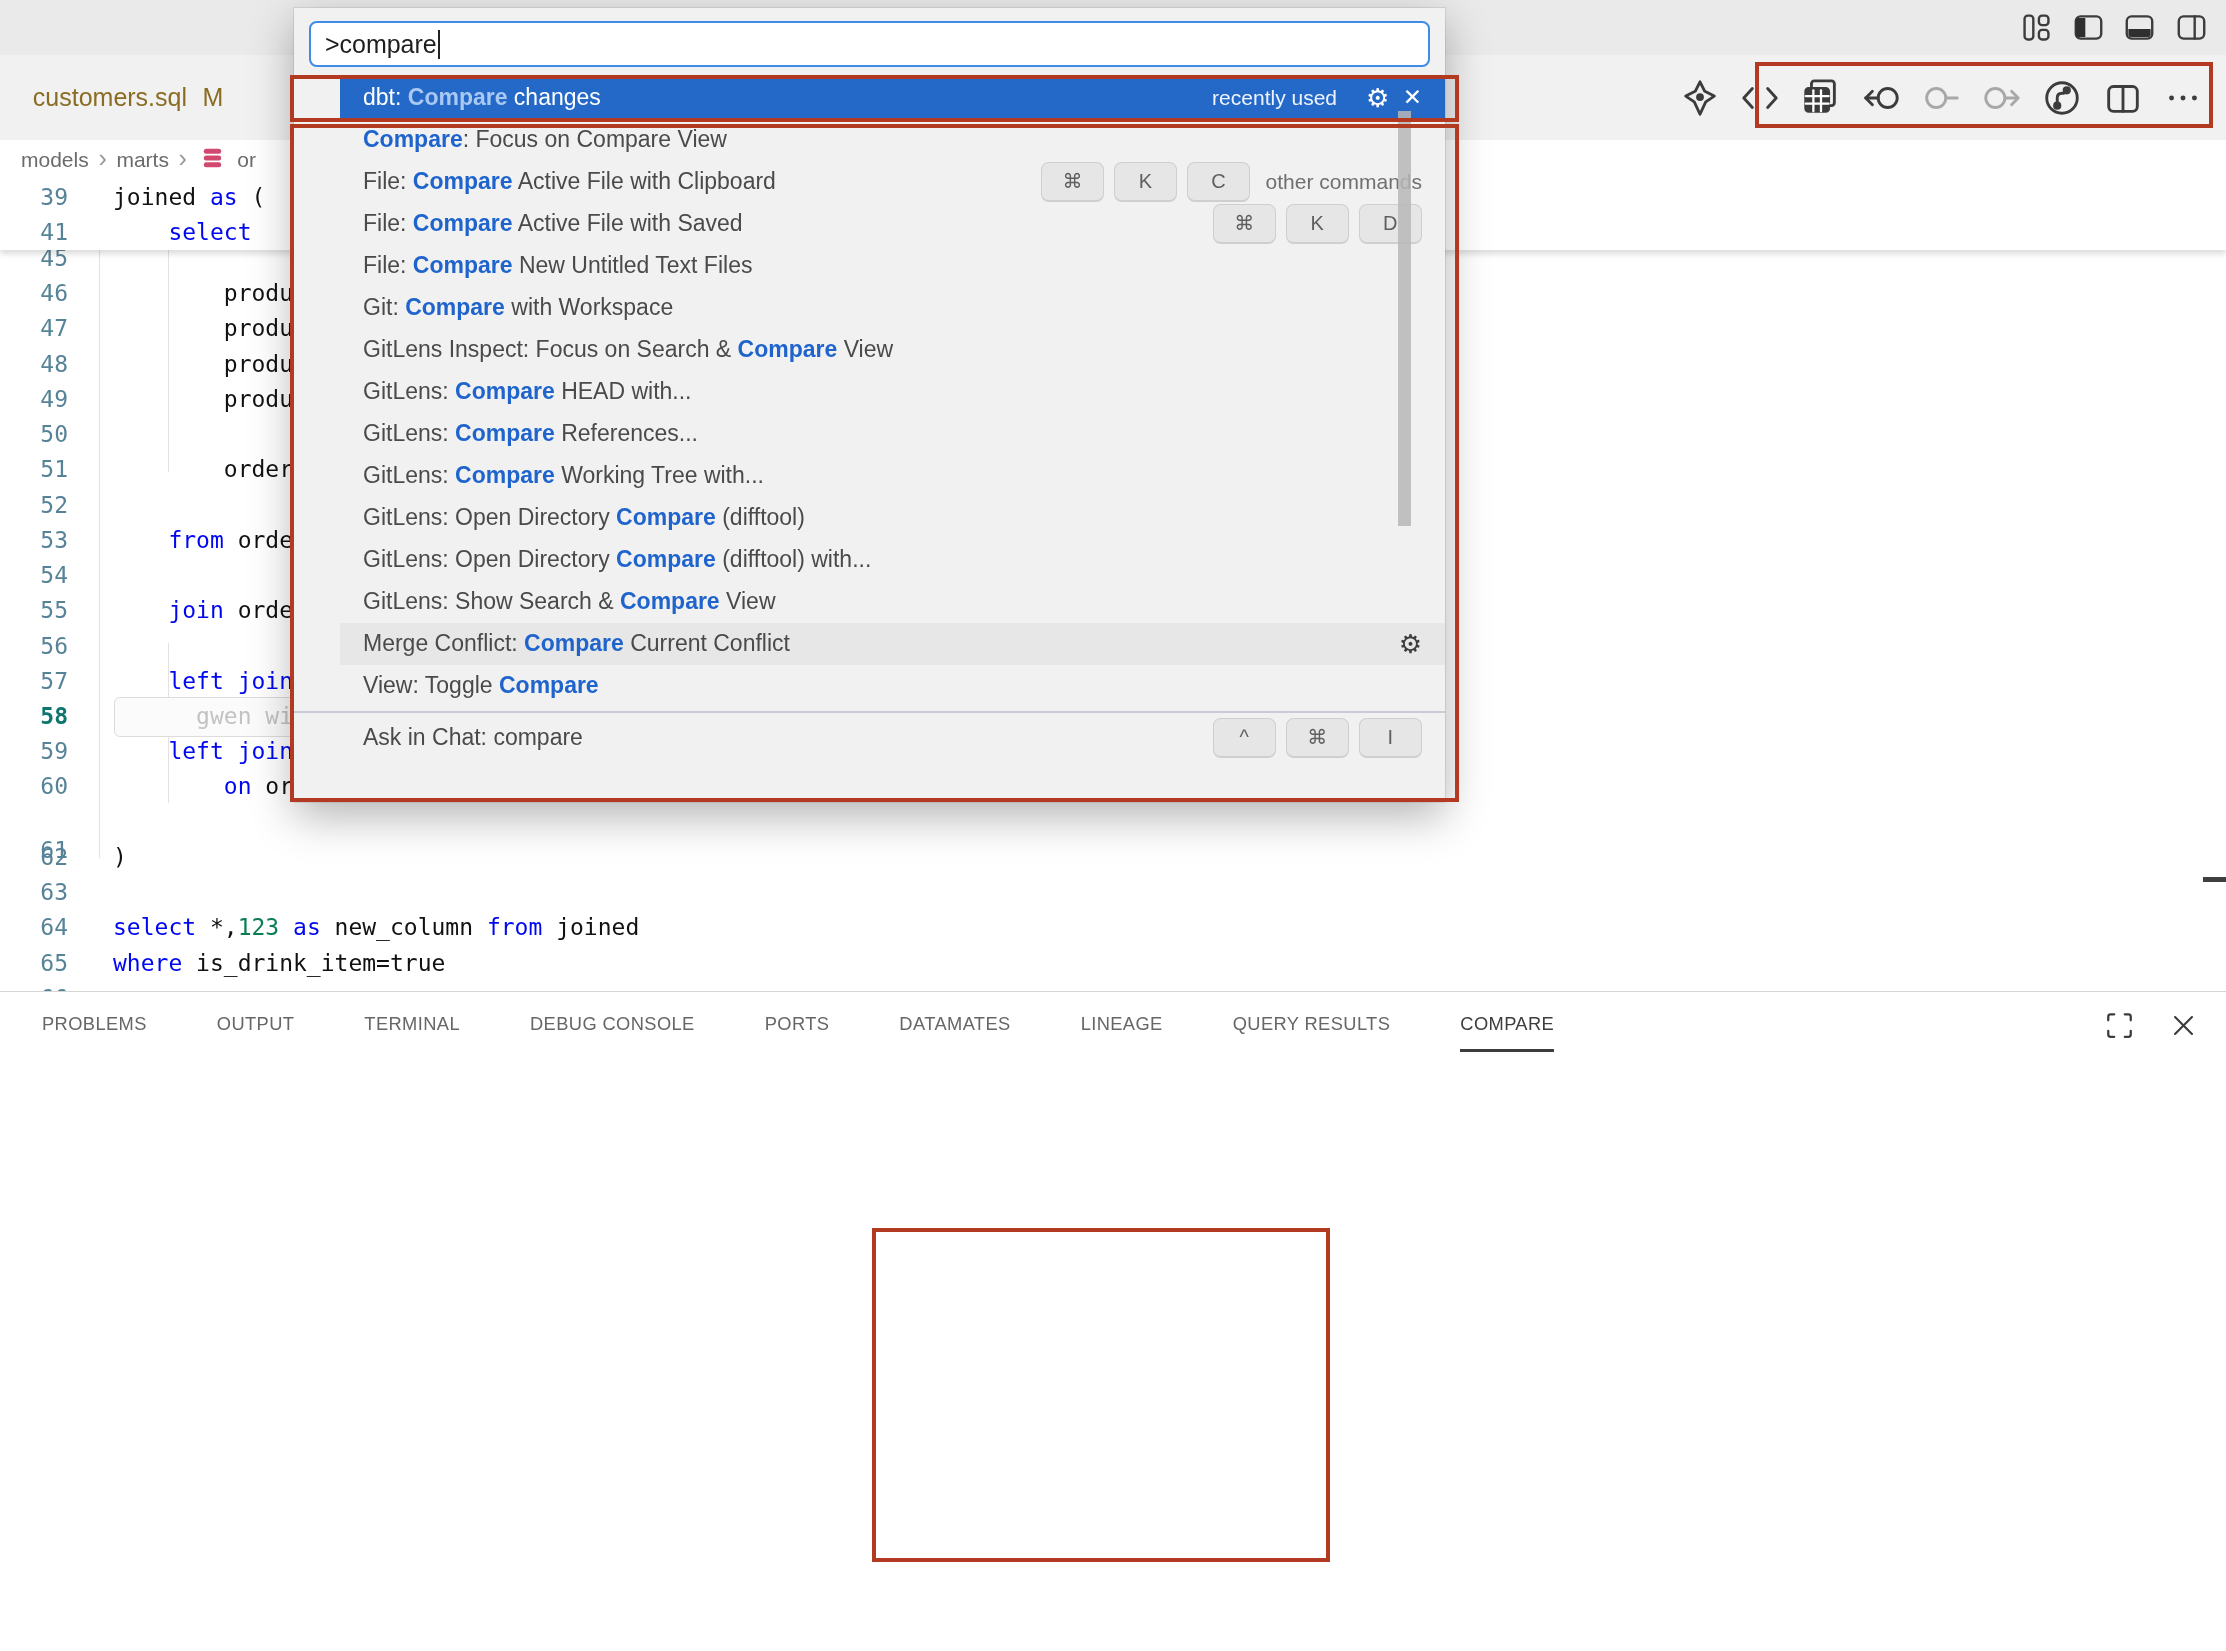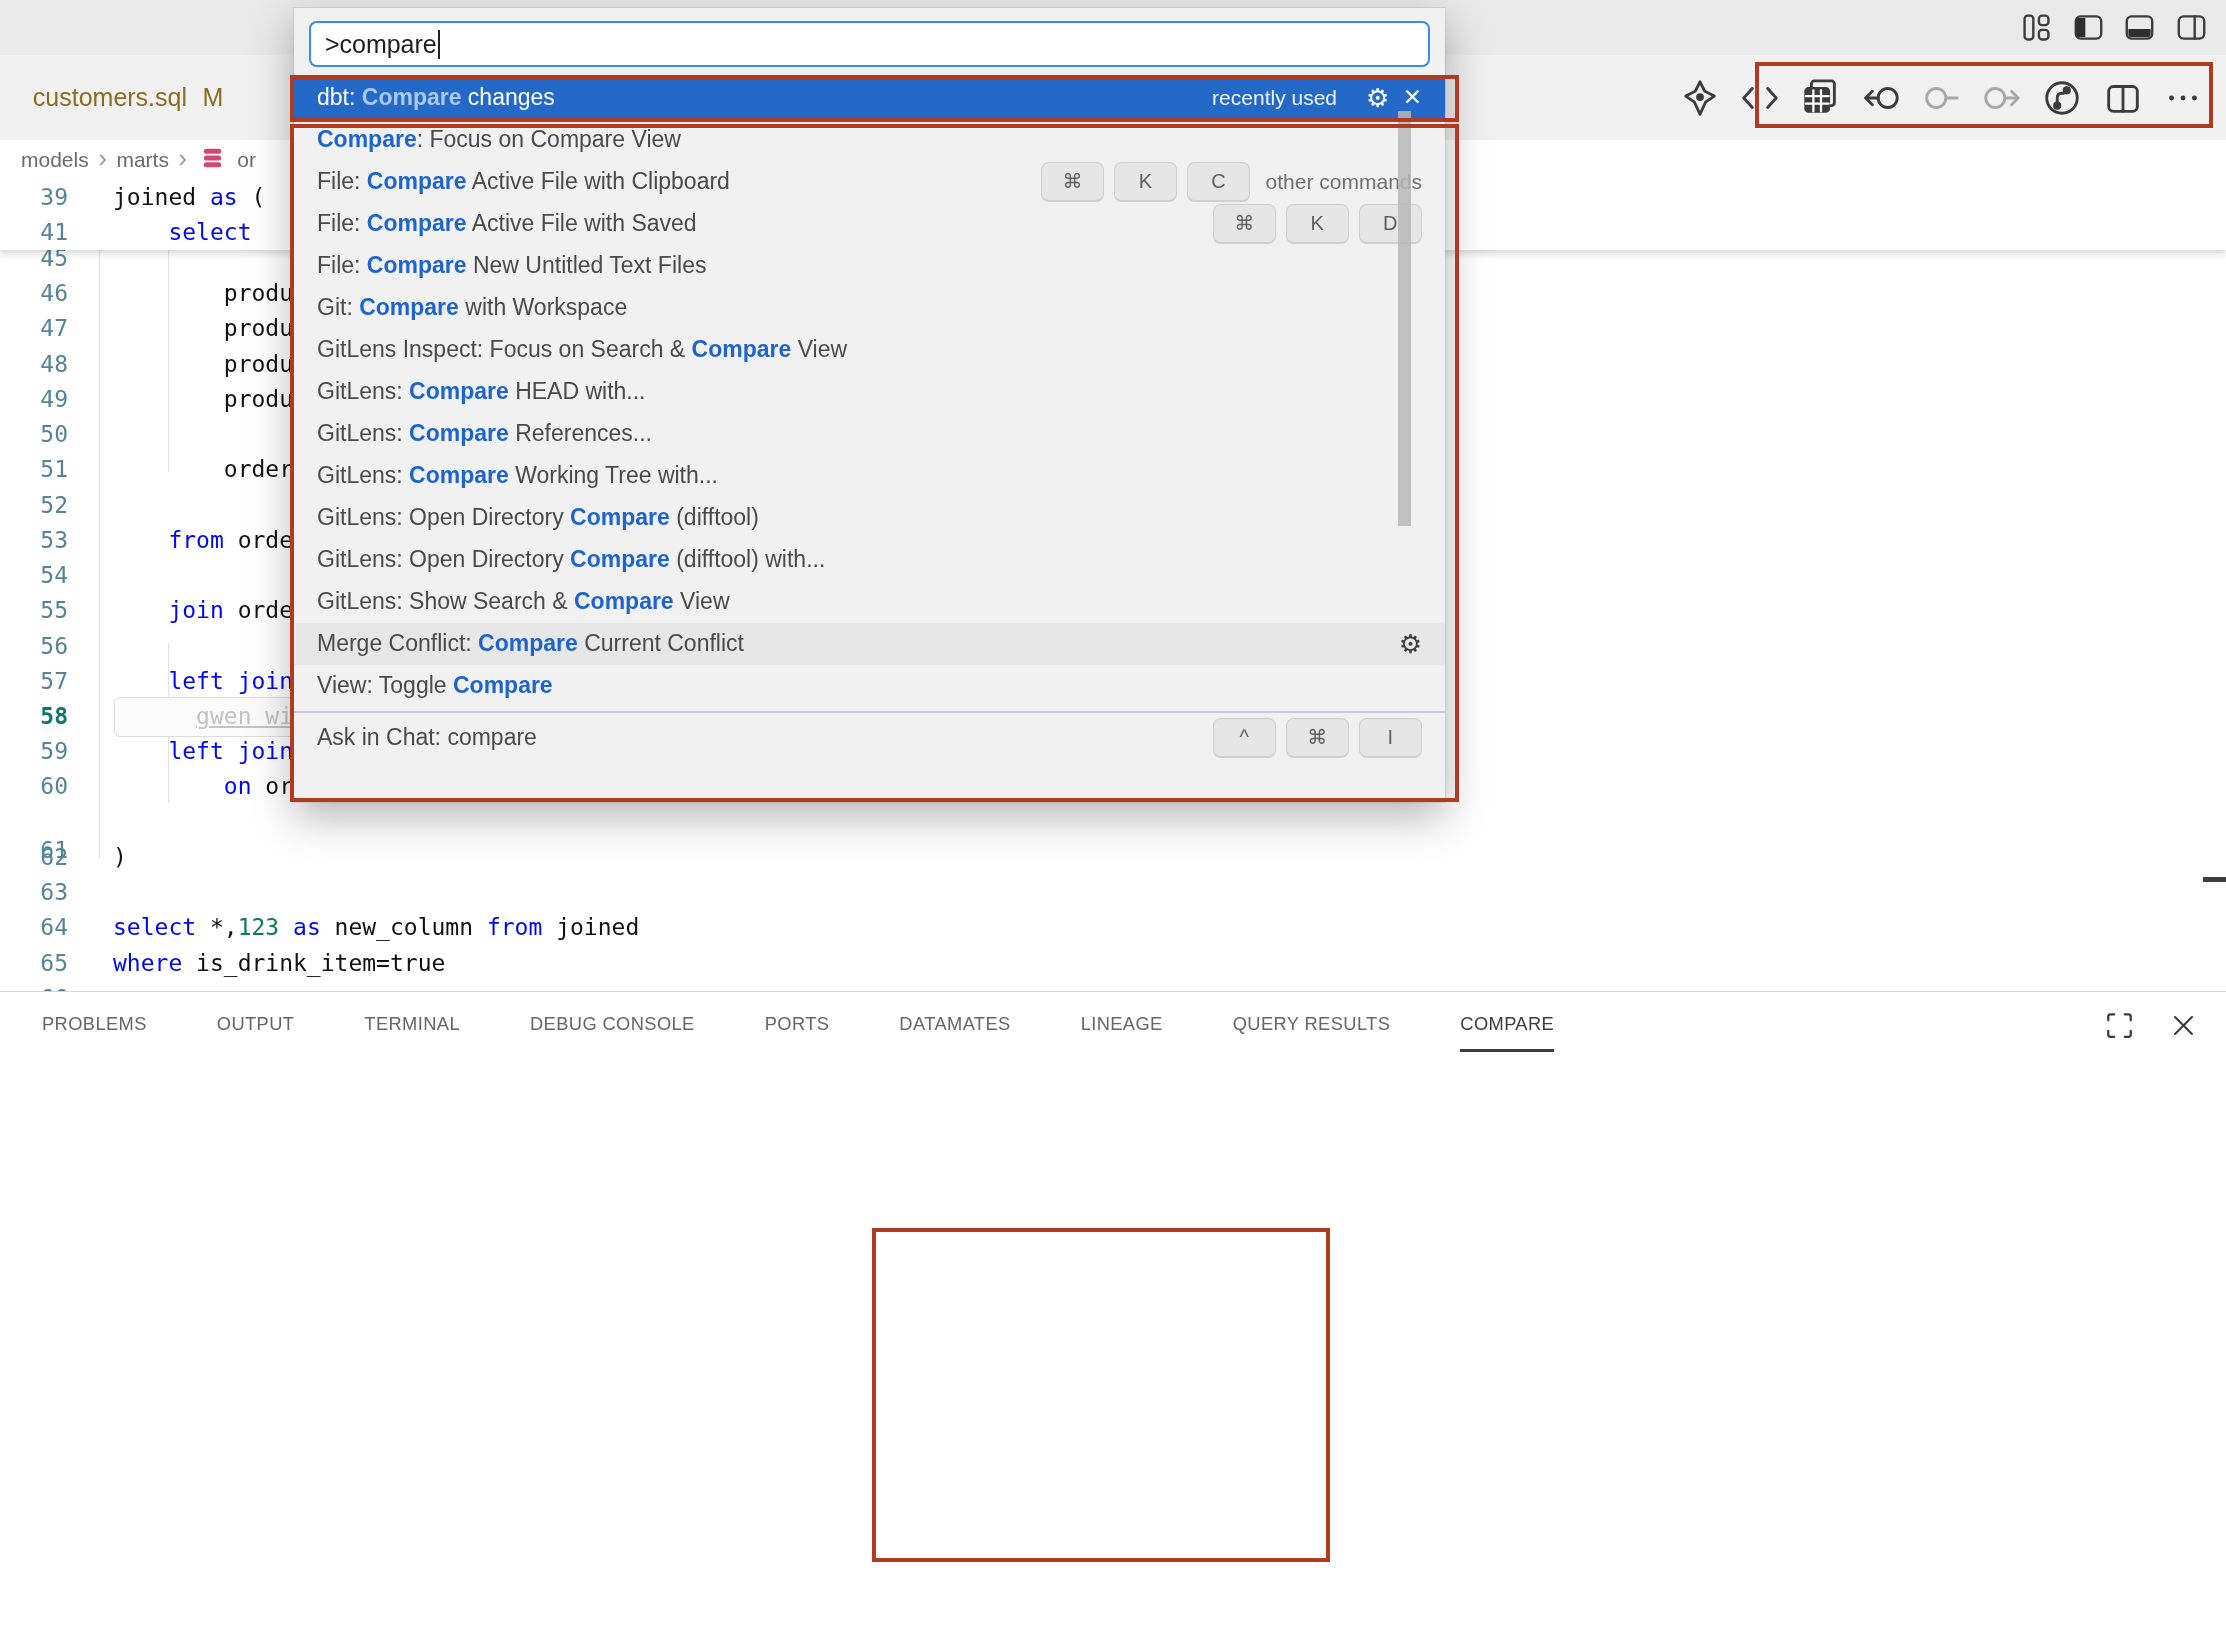--- a/index.html
+++ b/index.html
@@ -25,34 +25,34 @@
   
   .editor{position:absolute;left:0;top:180px;width:2226px;height:811px;background:#fff;overflow:hidden;
           font-family:"DejaVu Sans Mono","Liberation Mono",monospace;font-size:23px;}
   .code-line{position:absolute;left:0;right:0;height:36px;line-height:36px;white-space:pre;}
   .ln{display:inline-block;width:68px;text-align:right;color:#568397;}
   .ln.active{color:#0f766e;font-weight:bold;}
   .code{margin-left:45px;}
   .tk-kw{color:#0008f0;}
   .tk-id{color:#111;}
   .tk-num{color:#0b7d52;}
-  .tk-ghost{color:#c3c3c3;text-decoration:underline;}
+  .tk-ghost{color:#c3c3c3;}
   .sticky{position:absolute;left:0;top:0;right:0;height:70px;background:#fff;z-index:5;box-shadow:0 3.9px 5.8px rgba(0,0,0,.14);}
   .sticky .code-line{height:35px;line-height:35px;}
   .indent-guide{position:absolute;width:1px;background:#e2e2e2;}
   .ghost-box{position:absolute;left:114px;width:193px;height:38px;border:1.9px solid #dcdcdc;border-radius:5.8px;background:#fbfbfb;}
   .overview-dash{position:absolute;right:0;width:23px;height:4.8px;background:#3f3f3f;}
 
   
   .palette{position:absolute;left:294px;top:7.7px;width:1151px;height:794px;background:#f1f1f1;border-radius:0;
            box-shadow:0 13.5px 42px rgba(0,0,0,.30), 0 0 0 1px rgba(0,0,0,.08);z-index:50;overflow:hidden;}
   .qp-input{margin:13.5px 15.4px 9.7px;height:42px;background:#fff;border:2.9px solid #3e8ce5;border-radius:7.7px;
             display:flex;align-items:center;padding:0 13.5px;font-size:25px;color:#1e1e1e;}
   .caret{display:inline-block;width:1.9px;height:29px;background:#222;margin-left:1px;}
-  .qp-row{height:42px;display:flex;align-items:center;padding:0 23px;font-size:23px;color:#4a4a4a;}
+  .qp-row{height:42px;display:flex;align-items:center;padding:0 23px;font-size:23px;color:#4a4a4a;margin-left:46px;}
   .qp-row .label{flex:1;white-space:nowrap;overflow:hidden;}
   .qp-row .hl{color:#1e64cc;font-weight:bold;}
   .qp-row.selected{background:#2569c8;color:#fff;}
   .qp-row.selected .hl{color:#a9c9f3;}
   .qp-row.hover{background:#e7e7e7;}
   .qp-sep{height:1.9px;background:#c9cbd8;margin:3.9px 0;}
   .keycap{display:inline-flex;align-items:center;justify-content:center;min-width:42px;height:37px;padding:0 9.7px;
           background:#e6e6e6;border:1px solid #cfcfcf;border-bottom-width:2.9px;border-radius:7.7px;color:#5f5f5f;
           font-size:20px;margin-left:9.7px;font-family:"Liberation Sans",sans-serif;}
   .qp-note{font-size:21px;color:#6f6f6f;margin-left:15.4px;}

